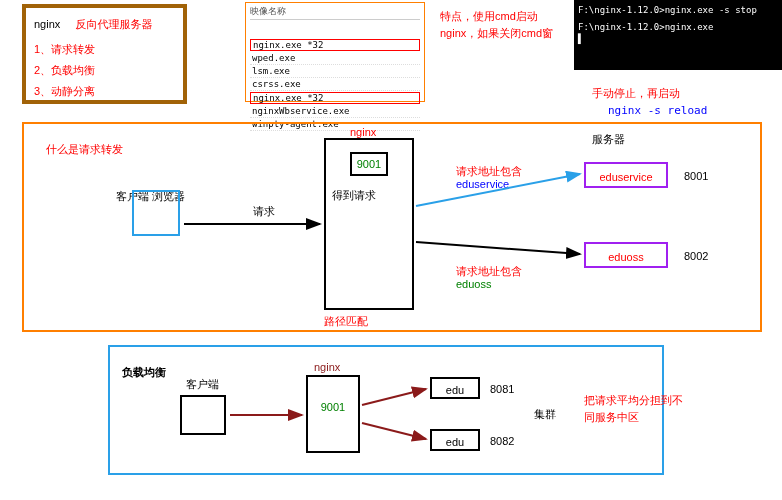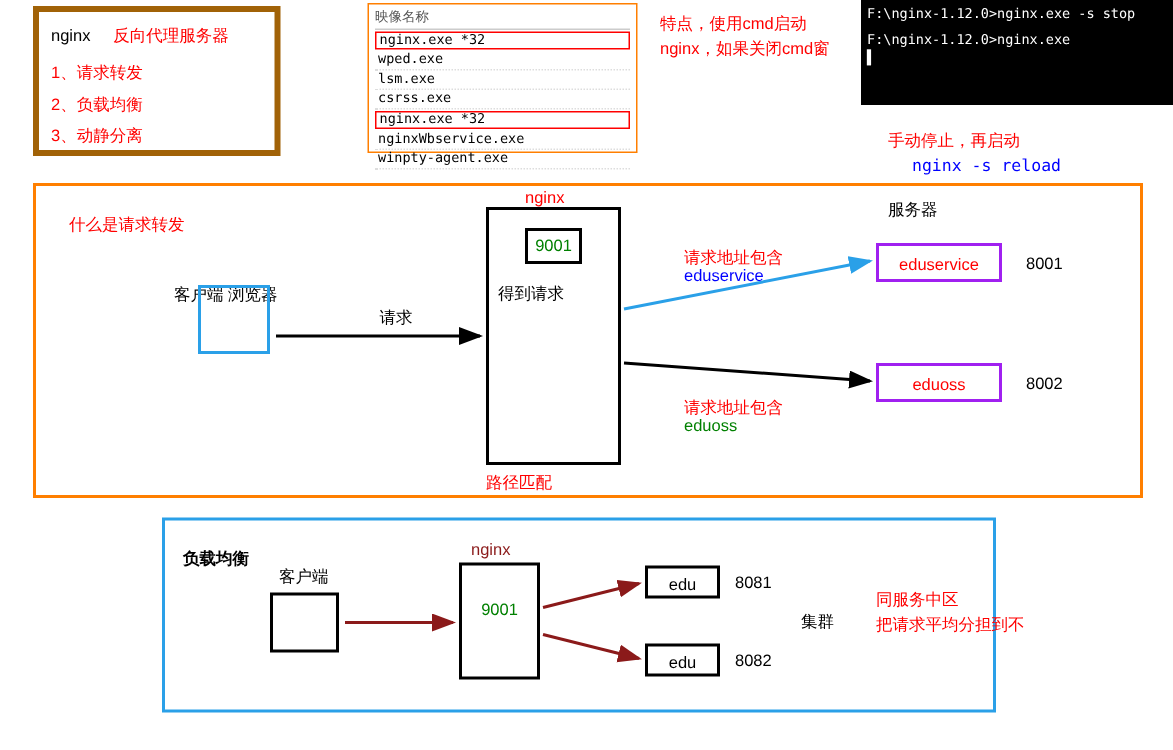--- a/index.html
+++ b/index.html
@@ -25,21 +25,21 @@
     border: 4px solid #a16207; padding: 6px 8px; line-height: 1.9;
   }
   .info-box .title-line { margin-bottom: 4px; }
 
   
   .task-box {
     left: 245px; top: 2px; width: 180px; height: 100px;
     border: 1.5px solid #ff7f00; padding: 2px 4px; font-size: 9px;
     font-family: Consolas, monospace;
   }
-  .task-box .hdr { color:#555; border-bottom:1px solid #ccc; padding-bottom:1px; margin-bottom:1px; font-family:"SimSun"; }
+  .task-box .hdr { color:#555; border-bottom:1px solid #ccc; padding-bottom:1px; margin-bottom:19px; font-family:"SimSun"; }
   .task-box .row { border-bottom: 1px dotted #ddd; padding: 1px 2px; }
   .task-box .hl { border: 1.5px solid #ff0000; display:block; margin:1px 0; padding:0 2px; }
 
   
   .term {
     left: 574px; top: 0; width: 208px; height: 70px;
     background: #000; color: #fff; font-family: Consolas, monospace;
     font-size: 9px; padding: 4px; line-height: 1.4; overflow:hidden;
   }
 
@@ -165,15 +165,15 @@
           <path d="M0,0 L8,3 L0,6 Z" fill="#8b1a1a"></path>
         </marker>
     </defs>
     <line x1="120" y1="68" x2="192" y2="68" stroke="#8b1a1a" stroke-width="2" marker-end="url(#a-dr)"></line>
     <line x1="252" y1="58" x2="316" y2="42" stroke="#8b1a1a" stroke-width="2" marker-end="url(#a-dr)"></line>
     <line x1="252" y1="76" x2="316" y2="92" stroke="#8b1a1a" stroke-width="2" marker-end="url(#a-dr)"></line>
   </svg>
 </div>
 
 <div class="abs red" style="left:584px; top:392px; line-height:1.5;">
+  <div>把请求平均分担到不</div>
   <div>同服务中区</div>
-  <div>把请求平均分担到不</div>
 </div>
 
 </body></html>

